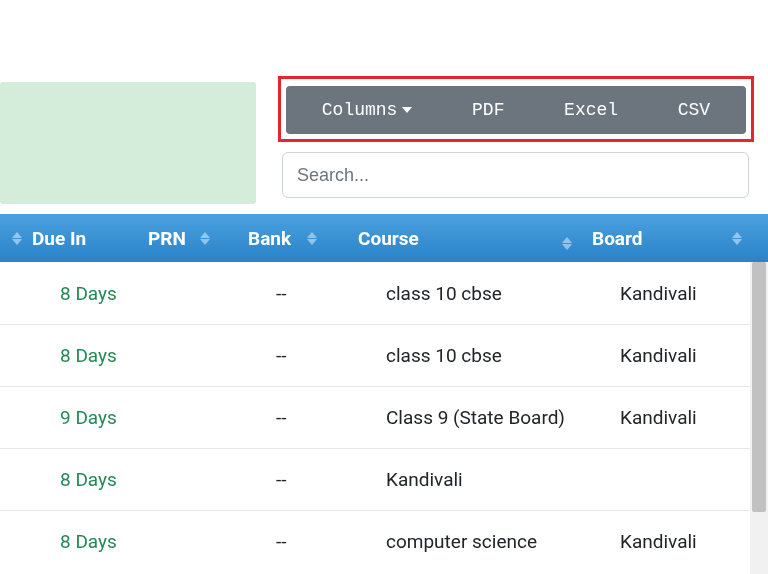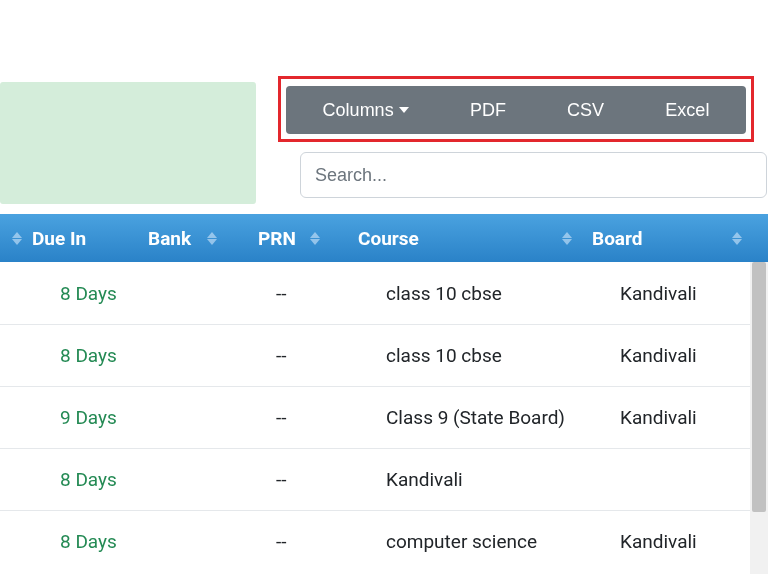--- a/index.html
+++ b/index.html
@@ -44,32 +44,33 @@
 }
 .toolbar-btn {
   color: #fff;
   font-size: 18px;
   background: transparent;
   border: none;
   cursor: pointer;
   padding: 10px 8px;
   display: flex;
   align-items: center;
+  font-family: Liberation Mono, monospace;
 }
 .caret {
   display: inline-block;
   width: 0; height: 0;
   margin-left: 5px;
   border-left: 5px solid transparent;
   border-right: 5px solid transparent;
   border-top: 6px solid #fff;
 }
 .search-wrap {
   position: absolute;
-  left: 300px;
+  left: 282px;
   top: 152px;
   width: 467px;
   height: 46px;
 }
 .search-input {
   width: 100%;
   height: 100%;
   border: 1px solid #ced4da;
   border-radius: 6px;
   padding: 0 14px;
@@ -91,21 +92,21 @@
   align-items: center;
   color: #fff;
   font-weight: 700;
   font-size: 19px;
   padding-left: 32px;
 }
 .th { position: relative; display: flex; align-items: center; }
 .th-due { width: 116px; }
 .th-prn { width: 100px; }
 .th-bank { width: 110px; }
-.th-course { width: 234px; }
+.th-course { width: 234px; align-items: flex-end; }
 .th-branch { width: 130px; }
 .sort-icon {
   display: inline-flex;
   flex-direction: column;
   justify-content: center;
   margin-left: 6px;
   opacity: 0.55;
 }
 .sort-icon .up {
   width: 0; height: 0;
@@ -170,54 +171,54 @@
 
 <div class="toolbar">
   <button class="toolbar-btn">
     <span>Columns</span>
     <span class="caret"></span>
   </button>
   <button class="toolbar-btn">
     <span>PDF</span>
   </button>
   <button class="toolbar-btn">
+    <span>Excel</span>
+  </button>
+  <button class="toolbar-btn">
     <span>CSV</span>
-  </button>
-  <button class="toolbar-btn">
-    <span>Excel</span>
   </button>
 </div>
 
 <div class="search-wrap">
   <input class="search-input" type="text" placeholder="Search..." style="">
 </div>
 
 <div class="table-wrap">
   <div class="thead">
     <div class="th th-due">
       <span class="sort-icon">
           <span class="up"></span>
           <span class="down"></span>
         </span>
       <span>Due In</span>
     </div>
+    <div class="th th-prn">
+      <span>PRN</span>
+      <span class="sort-icon">
+          <span class="up"></span>
+          <span class="down"></span>
+        </span>
+    </div>
     <div class="th th-bank">
       <span>Bank</span>
       <span class="sort-icon">
           <span class="up"></span>
           <span class="down"></span>
         </span>
     </div>
-    <div class="th th-prn">
-      <span>PRN</span>
-      <span class="sort-icon">
-          <span class="up"></span>
-          <span class="down"></span>
-        </span>
-    </div>
     <div class="th th-course">
       <span>Course</span>
       <span class="sort-icon">
           <span class="up"></span>
           <span class="down"></span>
         </span>
     </div>
     <div class="th th-branch">
       <span>Board</span>
       <span class="sort-icon">

